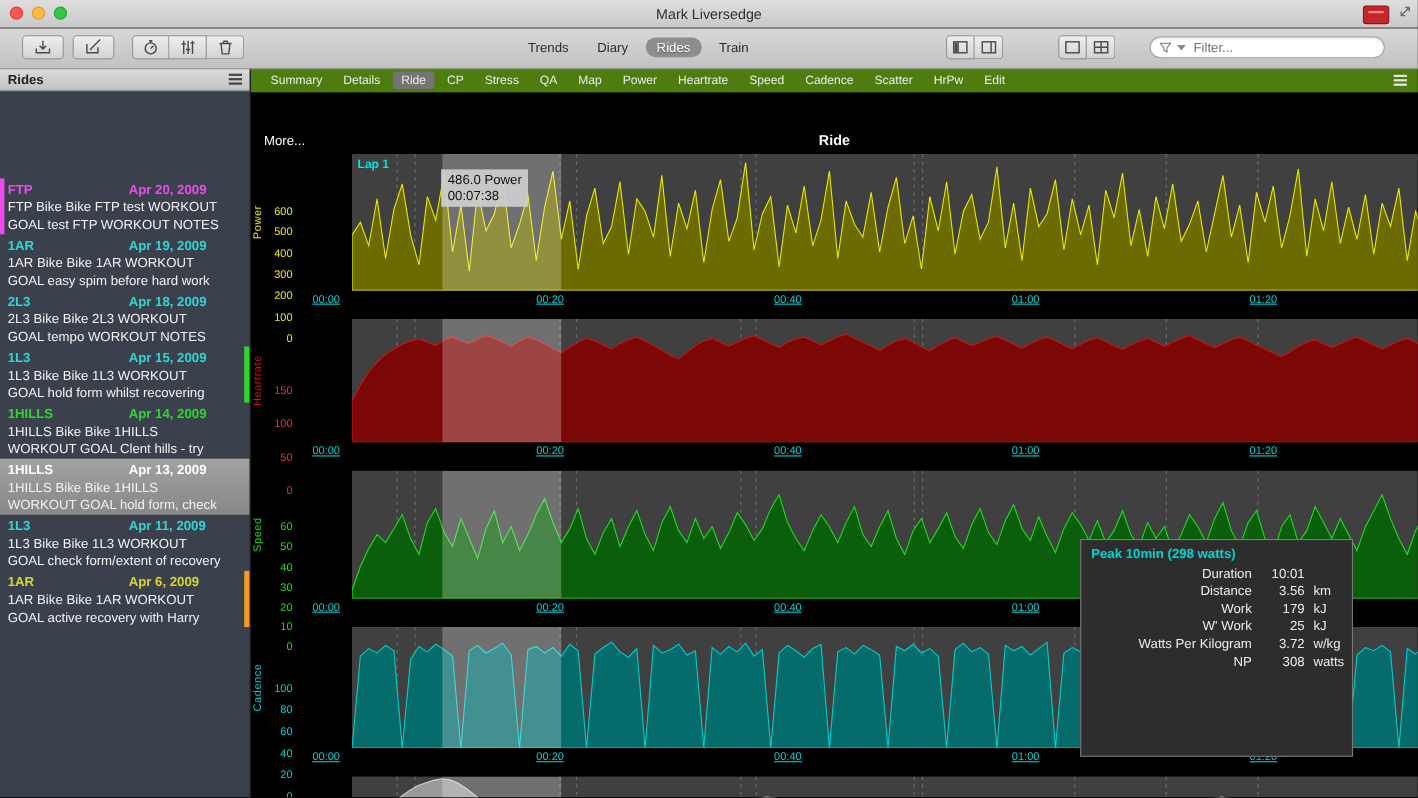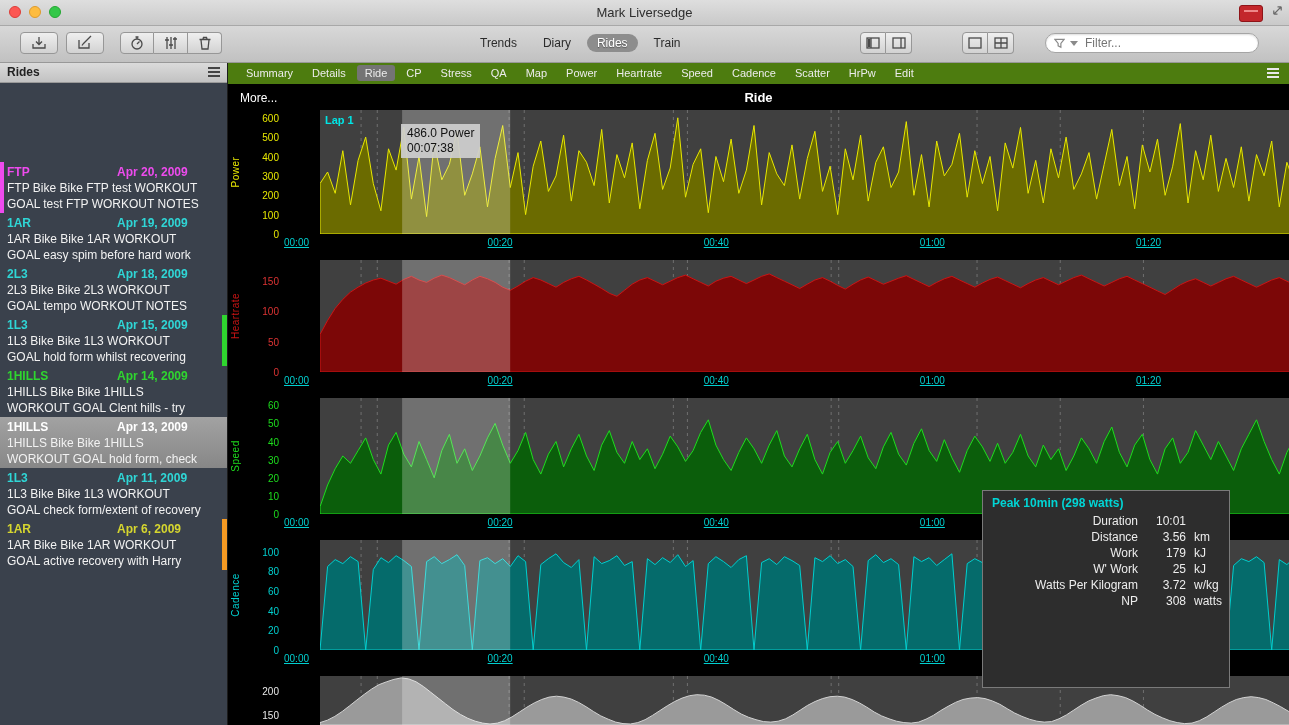--- a/index.html
+++ b/index.html
@@ -67,34 +67,34 @@
   .right-bar{right:0;}
 
   
   .main{position:absolute;left:228px;top:62px;right:0;bottom:0;background:#000;}
   .main-tabbar{height:22px;background:#4d7c0f;display:flex;align-items:center;
     padding:0 10px;gap:3px;}
   .main-tab{color:#ececec;font-size:11px;padding:2px 8px;border-radius:3px;white-space:nowrap;}
   .main-tab.active{background:#747474;}
   .tabbar-menu{margin-left:auto;}
   .charts{position:absolute;top:22px;left:0;right:0;bottom:0;display:flex;flex-direction:column;overflow:hidden;}
-  .charts-titlerow{height:26px;position:relative;flex:none;}
+  .charts-titlerow{height:26px;position:relative;flex:none;margin-top:30px;}
   .more-link{position:absolute;left:12px;top:7px;color:#fff;font-size:12px;}
   .ride-page-title{position:absolute;left:0;right:0;top:6px;text-align:center;color:#fff;
     font-size:13px;font-weight:bold;}
 
   .chart-section{display:grid;grid-template-columns:14px 42px 1fr;grid-template-rows:1fr 16px;
     flex:none;margin-bottom:10px;}
   .chart-section.no-x{grid-template-rows:1fr;margin-bottom:0;flex:1;min-height:0;}
   .h-power{height:140px;} .h-heartrate{height:128px;} .h-speed{height:132px;} .h-cadence{height:126px;}
   .axis-name{grid-row:1;grid-column:1;position:relative;}
   .axis-name span{position:absolute;left:50%;top:50%;transform:translate(-50%,-50%) rotate(-90deg);
     font-size:10px;white-space:nowrap;letter-spacing:.5px;}
   .yticks{grid-row:1;grid-column:2;position:relative;}
-  .ytick{position:absolute;right:5px;font-size:10px;line-height:11px;}
+  .ytick{position:absolute;right:18px;font-size:10px;line-height:11px;margin-top:44px;}
   .plot{grid-row:1;grid-column:3;position:relative;background:#404040;margin-left:36px;}
   .plot svg{position:absolute;left:0;top:0;}
   .xlabels{grid-row:2;grid-column:3;position:relative;font-size:10px;color:#00d0d0;}
   .xtick{position:absolute;top:3px;text-decoration:underline;}
   .lap-label{position:absolute;left:5px;top:4px;color:#00e5e5;font-size:11px;font-weight:bold;z-index:3;}
   .hover-tip{position:absolute;left:81px;top:14px;background:rgba(206,206,206,.92);color:#111;
     font-size:12px;line-height:15px;padding:2px 6px;z-index:3;}
 
   
   .intervals{position:absolute;left:982px;top:490px;width:248px;height:198px;background:#2d2d2d;

